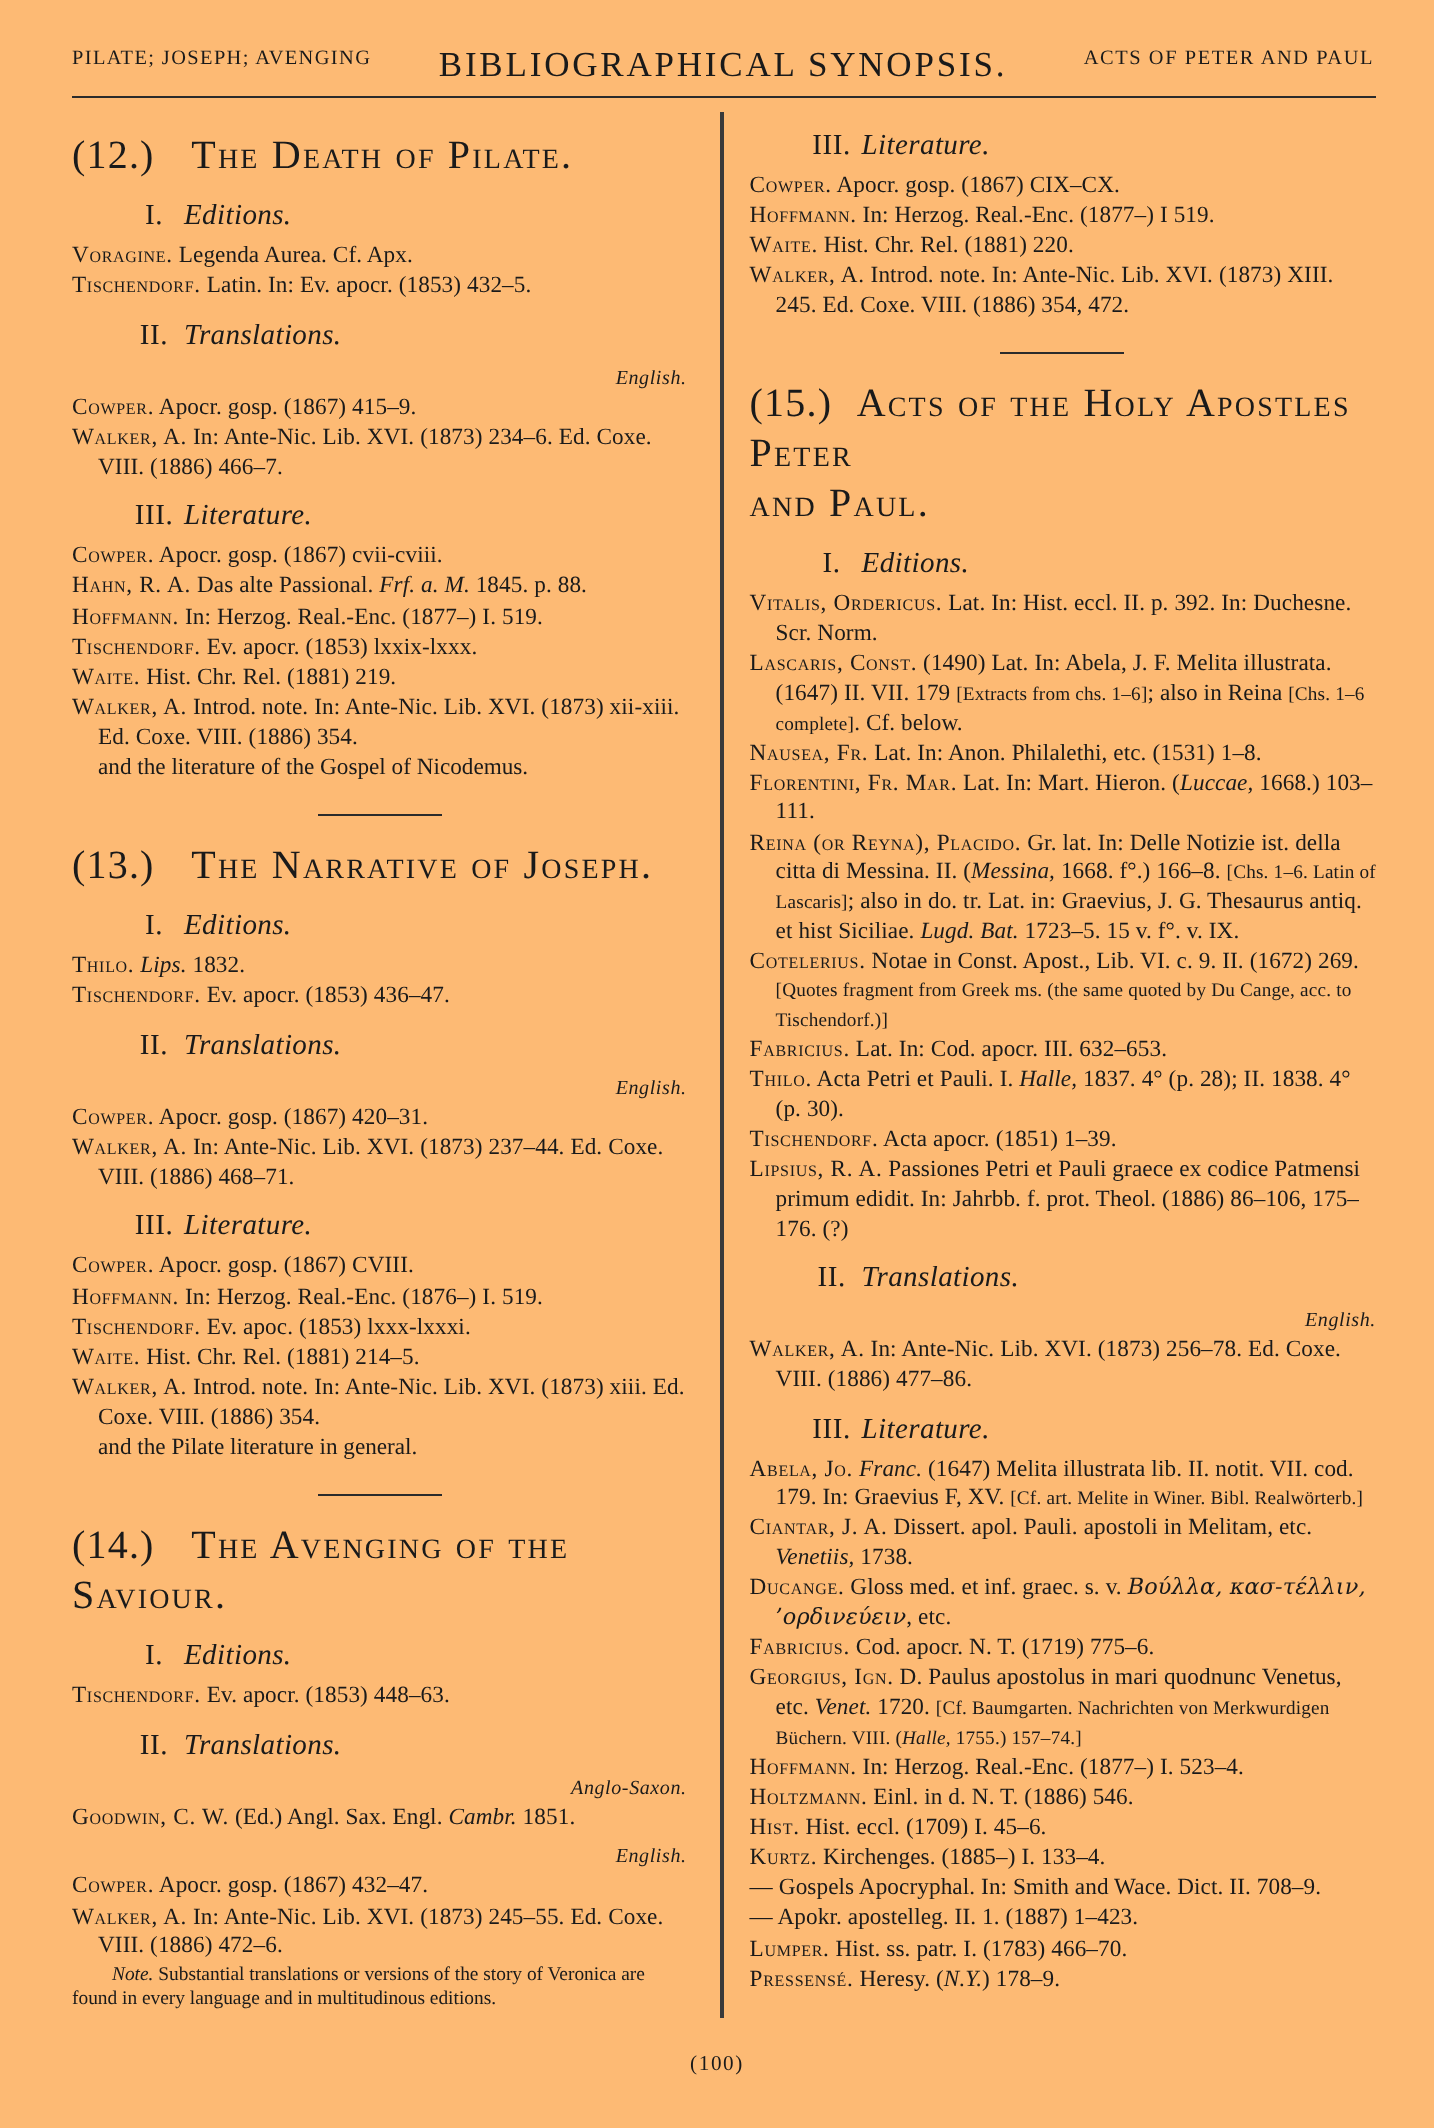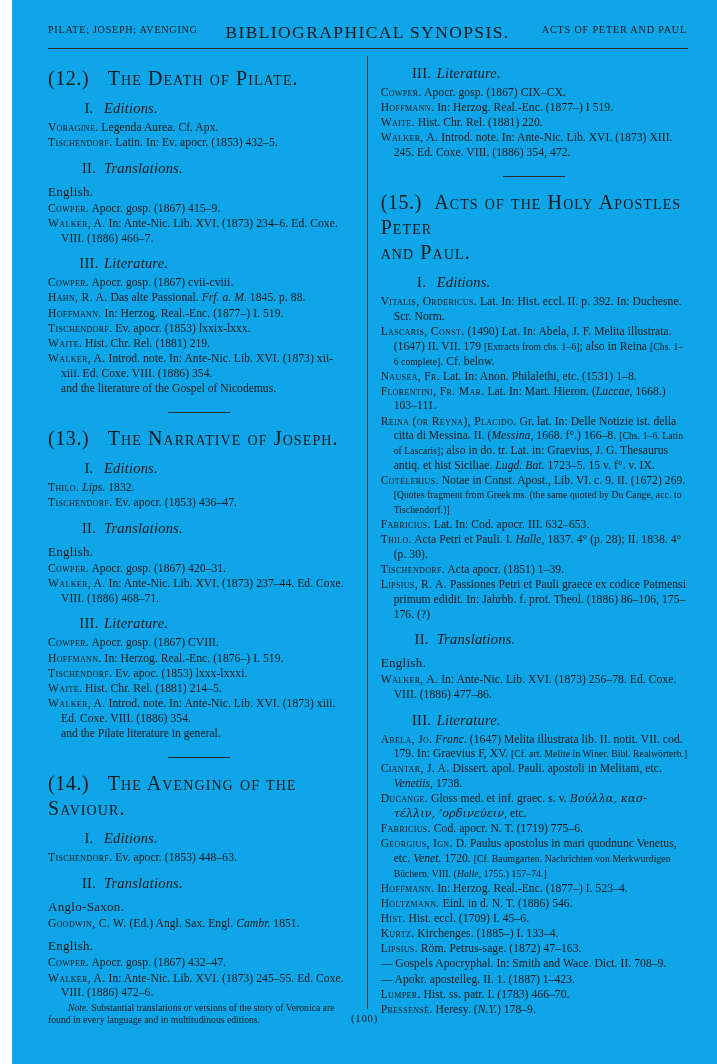--- a/index.html
+++ b/index.html
@@ -11,22 +11,21 @@
     width: 717px;
     height: 1064px;
     font-family: "Liberation Serif", serif;
     color: #1a1a1a;
     position: relative;
     overflow: hidden;
   }
   .page {
     position: absolute;
     inset: 0;
-    background: #0ea5e9;
-    margin-left: 12px;
+    background: #fdba74;
   }
 
   
   .runhead {
     position: absolute;
     left: 36px; right: 30px; top: 24px;
     height: 22px;
     display: flex;
     align-items: baseline;
     justify-content: space-between;
@@ -103,22 +102,23 @@
     letter-spacing: 0.2px;
   }
   .sub-head .rn {
     font-style: normal;
     display: inline-block;
     min-width: 30px;
     letter-spacing: 0.3px;
     text-align: center;
   }
   .lang-head {
-    text-align: left;
-    font-size: 13px;
+    font-style: italic;
+    text-align: right;
+    font-size: 10px;
     margin: 7px 0 2px 0;
     letter-spacing: 0.3px;
   }
 
   
   .entry {
     font-size: 11.6px;
     line-height: 1.265;
     margin: 0 0 0.5px 0;
     padding-left: 13px;
@@ -159,21 +159,21 @@
     width: 62px;
     height: 1.6px;
     background: #2b2b2b;
     margin: 15px auto 13px auto;
   }
 
   
   .folio {
     position: absolute;
     left: 0; right: 0;
-    bottom: 40px;
+    bottom: 26px;
     text-align: center;
     font-size: 10.6px;
     letter-spacing: 0.8px;
   }
 </style>
 </head>
 <body>
 
 <div class="page">
 
@@ -319,21 +319,20 @@
 
       <div class="entry"><span class="au">Abela, Jo.</span><span> </span><i>Franc.</i><span> (1647) Melita illustrata lib. II. notit. VII. cod. 179. In: Graevius F, XV. </span><span class="sm">[Cf. art. Melite in Winer. Bibl. Realwörterb.]</span></div>
       <div class="entry"><span class="au">Ciantar, J. A.</span><span> Dissert. apol. Pauli. apostoli in Melitam, etc. </span><i>Venetiis,</i><span> 1738.</span></div>
       <div class="entry"><span class="au">Ducange.</span><span> Gloss med. et inf. graec. s. v. </span><span class="gk">Βούλλα, κασ-τέλλιν, ’ορδινεύειν</span><span>, etc.</span></div>
       <div class="entry"><span class="au">Fabricius.</span><span> Cod. apocr. N. T. (1719) 775–6.</span></div>
       <div class="entry"><span class="au">Georgius, Ign.</span><span> D. Paulus apostolus in mari quodnunc Venetus, etc. </span><i>Venet.</i><span> 1720. </span><span class="sm">[Cf. Baumgarten. Nachrichten von Merkwurdigen Büchern. VIII. (</span><i class="sm">Halle,</i><span class="sm"> 1755.) 157–74.]</span></div>
       <div class="entry"><span class="au">Hoffmann.</span><span> In: Herzog. Real.-Enc. (1877–) I. 523–4.</span></div>
       <div class="entry"><span class="au">Holtzmann.</span><span> Einl. in d. N. T. (1886) 546.</span></div>
       <div class="entry"><span class="au">Hist.</span><span> Hist. eccl. (1709) I. 45–6.</span></div>
       <div class="entry"><span class="au">Kurtz.</span><span> Kirchenges. (1885–) I. 133–4.</span></div>
-      <div class="entry"><span class="au">Lipsius.</span><span> Röm. Petrus-sage. (1872) 47–163.</span></div>
       <div class="entry"><span>—</span><span> Gospels Apocryphal. In: Smith and Wace. Dict. II. 708–9.</span></div>
       <div class="entry"><span>—</span><span> Apokr. apostelleg. II. 1. (1887) 1–423.</span></div>
       <div class="entry"><span class="au">Lumper.</span><span> Hist. ss. patr. I. (1783) 466–70.</span></div>
       <div class="entry"><span class="au">Pressensé.</span><span> Heresy. (</span><i>N.Y.</i><span>) 178–9.</span></div>
 
     </div>
   </div>
 
   <div class="folio">(100)</div>
 

